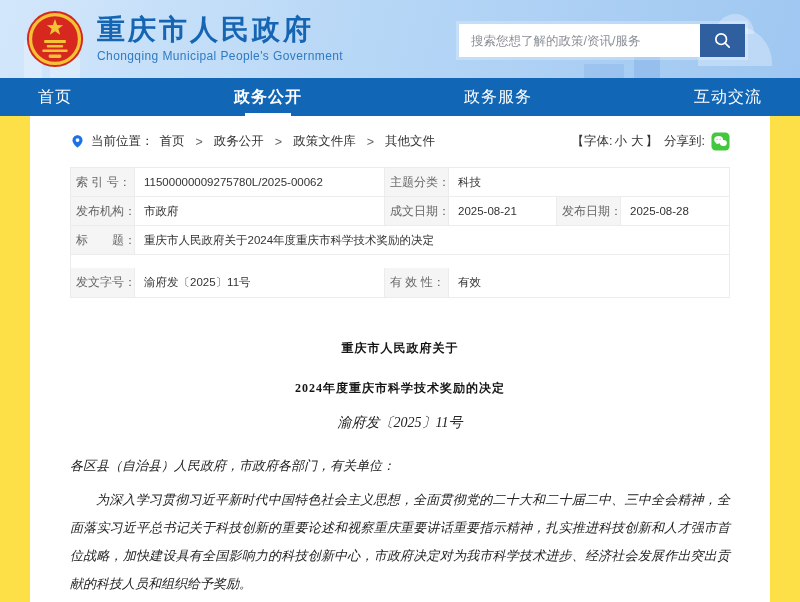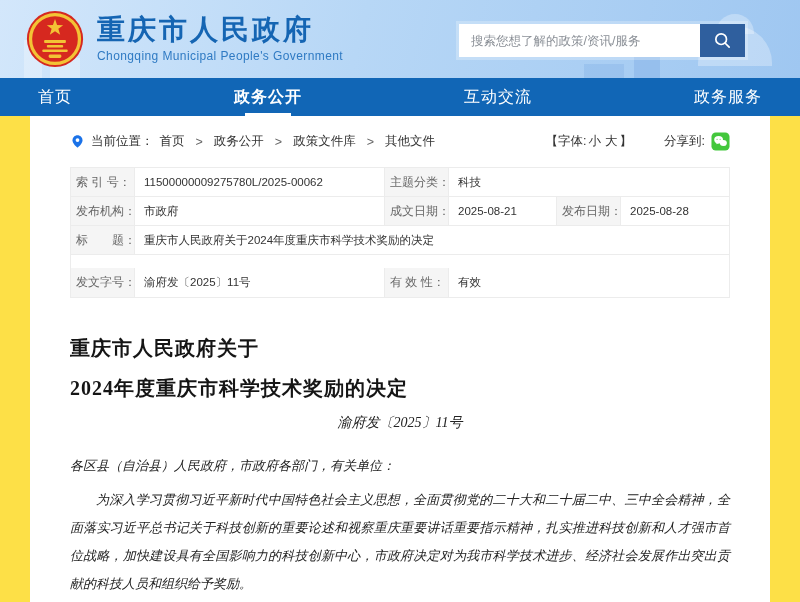--- a/index.html
+++ b/index.html
@@ -48,39 +48,39 @@
 
   
   .crumb-row { display:flex; justify-content:space-between; align-items:center;
                font-size:12.5px; color:#333; }
   .crumb-left { display:flex; align-items:center; gap:6px; }
   .crumb-sep { margin:0 5px; color:#666; }
   .crumb-link { cursor:pointer; }
   .crumb-right { display:flex; align-items:center; gap:6px; }
   .font-ctl { color:#333; }
   .font-btn { cursor:pointer; margin:0 2px; }
-  .share-label { margin-left:26px; }
+  .share-label { }
   .wechat { width:19px; height:19px; cursor:pointer; }
 
   
   .mtable { margin-top:16px; border:1px solid #ececec; font-size:12px; color:#333; }
   .mrow { display:grid; border-bottom:1px solid #ececec; min-height:29px; }
   .mrow:last-child { border-bottom:none;margin-top:13px; }
   .g4 { grid-template-columns:64px 250px 64px 1fr; }
   .g6 { grid-template-columns:64px 250px 64px 108px 64px 1fr; }
   .g2 { grid-template-columns:64px 1fr; }
   .mcell { display:flex; align-items:center; padding:0 9px; border-right:1px solid #ececec; }
   .mrow .mcell:last-child { border-right:none; }
   .mlabel { background:#f5f5f5; color:#666; font-size:12px; padding:0 5px;
             white-space:nowrap; }
   .mvalue { color:#333; font-size:11.5px; }
 
   
-  .doc-title { margin-top:30px; font-weight:bold; color:#151515;
-               font-size:20px; line-height:40px;
+  .doc-title { margin-top:30px; text-align:center; font-weight:bold; color:#151515;
+               font-size:12px; line-height:40px;
                font-family:"Liberation Serif", serif; letter-spacing:1px; }
   .doc-number { margin-top:6px; text-align:center; font-size:14px; color:#222;
                 font-style:italic; font-family:"Liberation Serif", serif; }
   .doc-body { margin-top:20px; font-family:"Liberation Serif", serif; font-style:italic;
               font-size:13px; line-height:28px; color:#222; text-align:justify; }
   .para { text-indent:2em; margin-top:6px; }
 </style>
 </head>
 <body>
 
@@ -115,22 +115,22 @@
         <circle cx="8.6" cy="8.6" r="5.6" fill="none" stroke="#fff" stroke-width="1.8"></circle>
         <line x1="12.9" y1="12.9" x2="17" y2="17" stroke="#fff" stroke-width="1.8" stroke-linecap="round"></line>
       </svg>
     </button>
   </div>
 </div>
 
 <div class="nav">
   <div class="nav-item">首页</div>
   <div class="nav-item active">政务公开</div>
+  <div class="nav-item">政务服务</div>
   <div class="nav-item">互动交流</div>
-  <div class="nav-item">政务服务</div>
 </div>
 
 <div class="page">
   <div class="card">
 
     <div class="crumb-row">
       <div class="crumb-left">
         <svg width="15" height="15" viewBox="0 0 24 24">
           <path fill="#1b72e8" d="M12 2C7.6 2 4 5.6 4 10c0 6 8 12 8 12s8-6 8-12c0-4.4-3.6-8-8-8z"></path>
           <circle cx="12" cy="9.6" r="3" fill="#fff"></circle>

